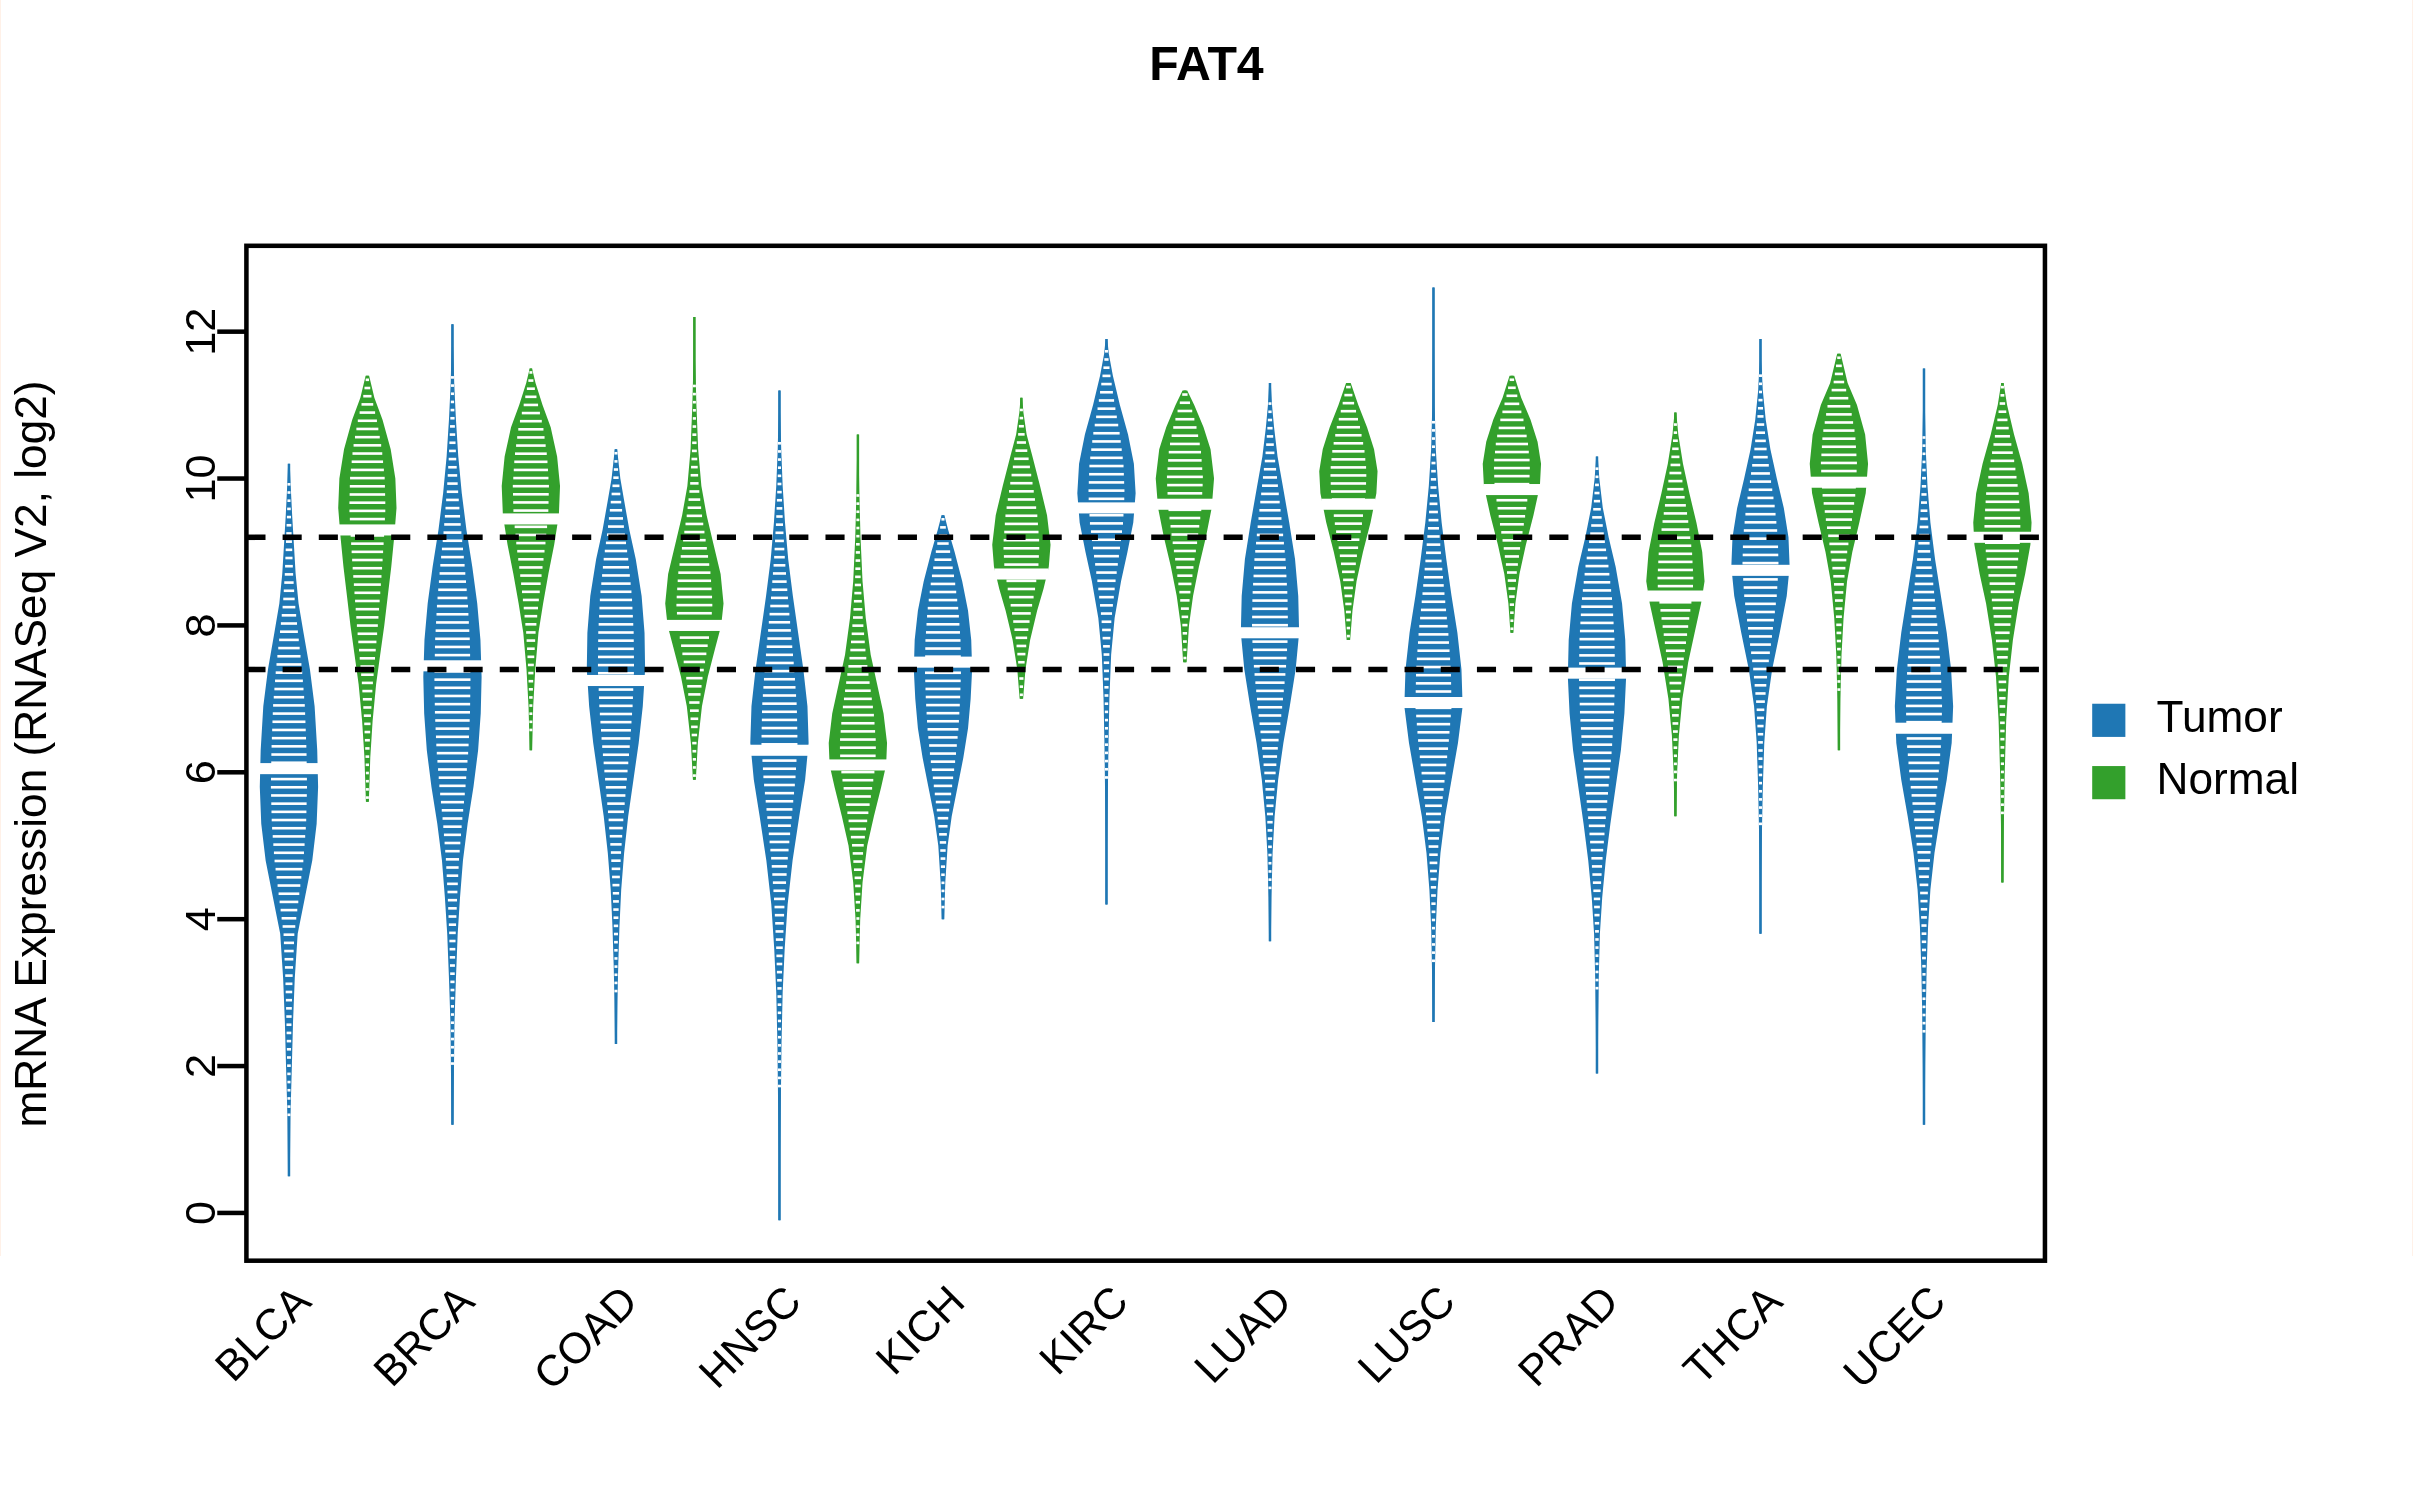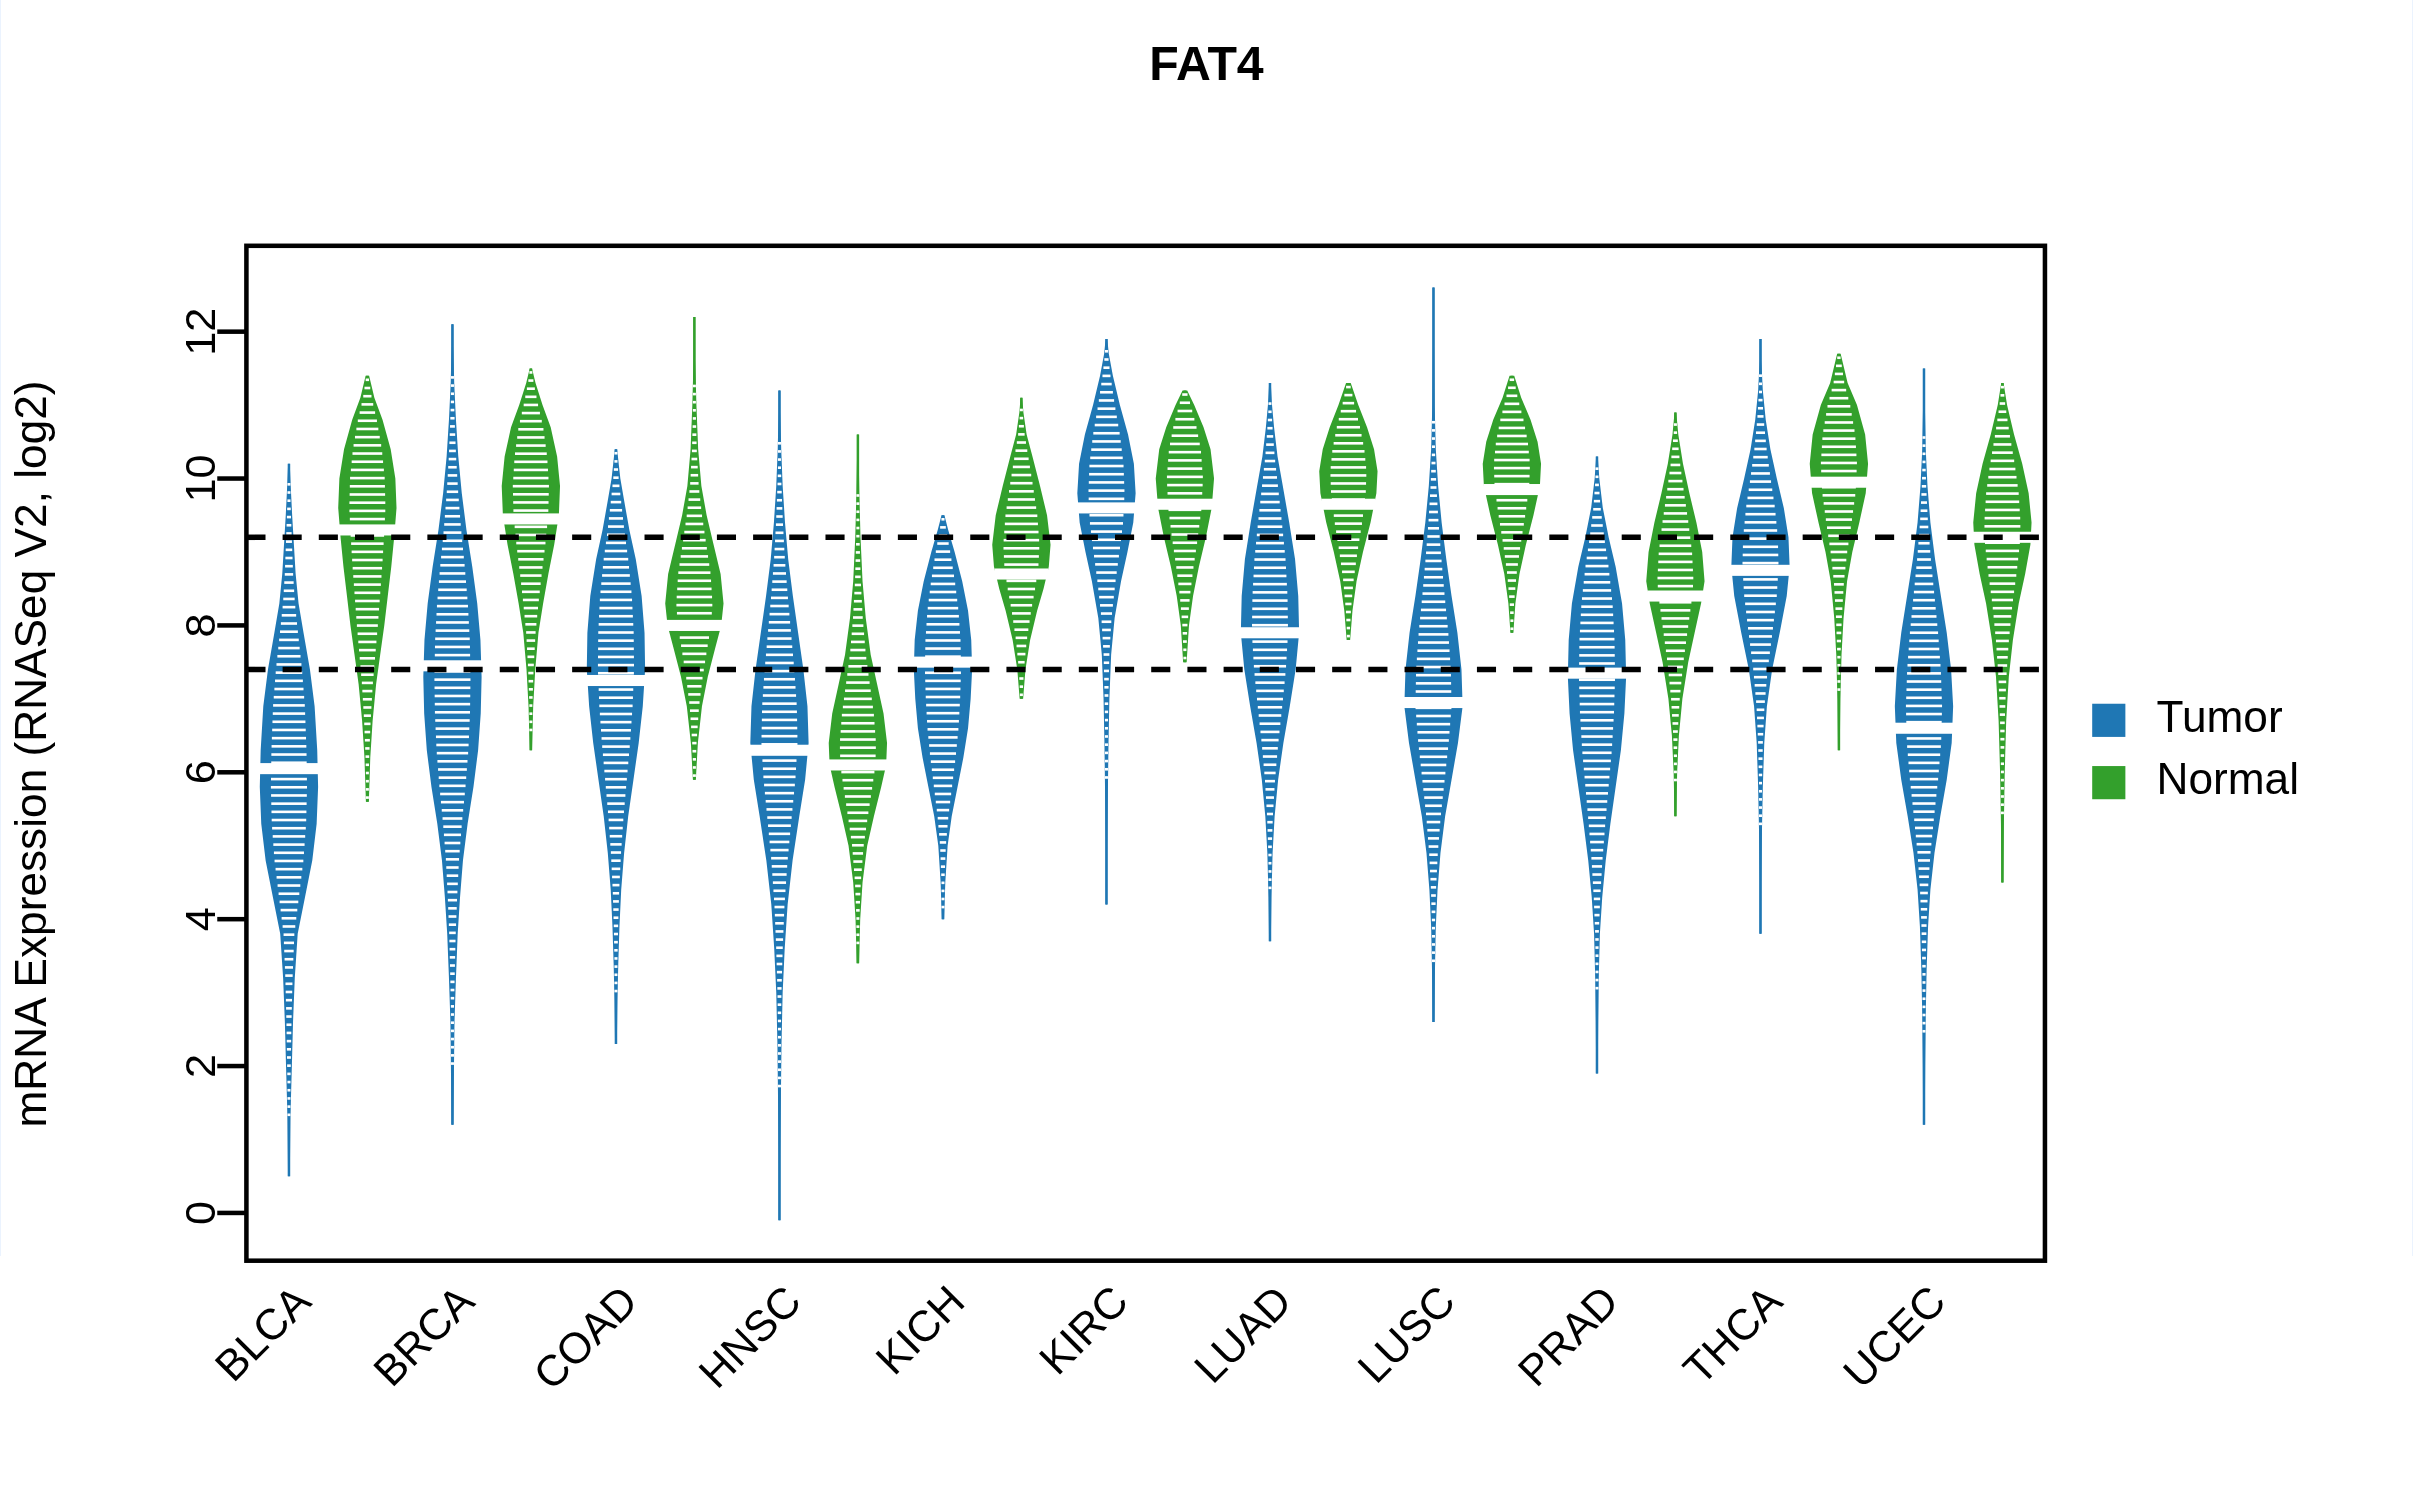--- a/index.html
+++ b/index.html
@@ -1,17 +1,17 @@
 <!DOCTYPE html>
 <html style="font-size:8px"><head>
 <meta charset="utf-8">
 <style>
   html,body{margin:0;padding:0;background:#ffffff;}
   body{width:2413px;height:1508px;overflow:hidden;font-family:"Liberation Sans",sans-serif;}
-  #stage{position:relative;width:2413px;height:1256px;background:#3b82f6;}
+  #stage{position:relative;width:2413px;height:1256px;background:#f97316;}
   svg{display:block;}
   .ttl{font-family:"Liberation Sans",sans-serif;font-size:96px;font-weight:bold;fill:#000;}
   .axtxt{font-family:"Liberation Sans",sans-serif;font-size:86px;fill:#000;}
   .axlab{font-family:"Liberation Sans",sans-serif;font-size:88px;fill:#000;}
   .legtxt{font-family:"Liberation Sans",sans-serif;font-size:88px;fill:#000;}
 </style>
 </head>
 <body>
 
 <div id="stage">

